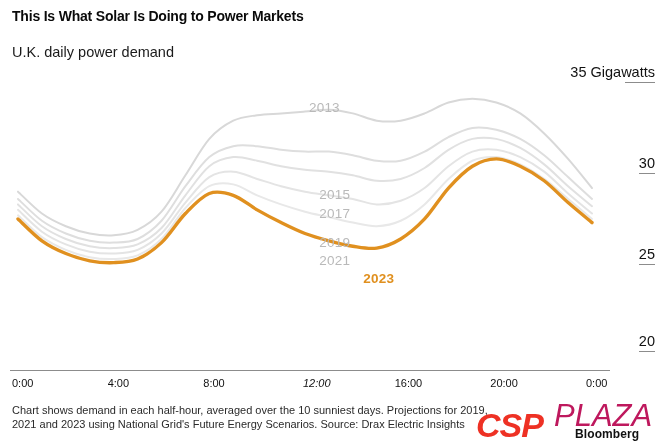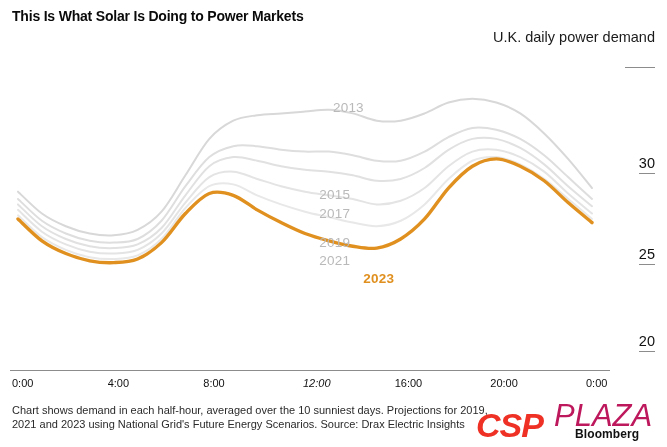--- a/index.html
+++ b/index.html
@@ -34,23 +34,22 @@
     letter-spacing: -0.2px;
     color: #0a0a0a;
     line-height: 20px;
     white-space: nowrap;
   }
   .chart-subtitle {
     font-size: 14.5px;
     font-weight: normal;
     color: #1a1a1a;
     line-height: 19px;
-    margin-top: 2px;
-    white-space: nowrap;
-    text-align: right;
+    margin-top: 17px;
+    white-space: nowrap;
   }
 
   
   .plot-wrap {
     position: absolute;
     left: 0;
     top: 60px;
     width: 667px;
     height: 310px;
   }
@@ -202,25 +201,25 @@
         <path d="M 18.00 149.86 C 21.99 153.50, 33.94 165.94, 41.92 171.70 C 49.89 177.46, 57.86 181.10, 65.83 184.44 C 73.81 187.78, 81.78 190.20, 89.75 191.72 C 97.72 193.24, 105.69 193.84, 113.67 193.54 C 121.64 193.24, 129.61 193.24, 137.58 189.90 C 145.56 186.56, 153.53 181.41, 161.50 173.52 C 169.47 165.63, 177.44 151.98, 185.42 142.58 C 193.39 133.18, 201.36 122.26, 209.33 117.10 C 217.31 111.94, 225.28 111.34, 233.25 111.64 C 241.22 111.94, 249.19 116.49, 257.17 118.92 C 265.14 121.35, 273.11 124.08, 281.08 126.20 C 289.06 128.32, 297.03 130.14, 305.00 131.66 C 312.97 133.18, 320.94 134.09, 328.92 135.30 C 336.89 136.51, 344.86 137.42, 352.83 138.94 C 360.81 140.46, 368.78 144.10, 376.75 144.40 C 384.72 144.70, 392.69 143.49, 400.67 140.76 C 408.64 138.03, 416.61 133.78, 424.58 128.02 C 432.56 122.26, 440.53 112.25, 448.50 106.18 C 456.47 100.11, 464.44 94.35, 472.42 91.62 C 480.39 88.89, 488.36 88.89, 496.33 89.80 C 504.31 90.71, 512.28 93.44, 520.25 97.08 C 528.22 100.72, 536.19 105.57, 544.17 111.64 C 552.14 117.71, 560.11 126.50, 568.08 133.48 C 576.06 140.46, 588.01 150.16, 592.00 153.50" fill="none" stroke="#e4e4e4" stroke-width="2" stroke-linecap="round" stroke-linejoin="round"></path>
         <path d="M 18.00 155.32 C 21.99 158.96, 33.94 171.40, 41.92 177.16 C 49.89 182.92, 57.86 186.56, 65.83 189.90 C 73.81 193.24, 81.78 195.66, 89.75 197.18 C 97.72 198.70, 105.69 199.30, 113.67 199.00 C 121.64 198.70, 129.61 198.70, 137.58 195.36 C 145.56 192.02, 153.53 186.87, 161.50 178.98 C 169.47 171.09, 177.44 156.84, 185.42 148.04 C 193.39 139.24, 201.36 130.14, 209.33 126.20 C 217.31 122.26, 225.28 122.86, 233.25 124.38 C 241.22 125.90, 249.19 131.96, 257.17 135.30 C 265.14 138.64, 273.11 141.67, 281.08 144.40 C 289.06 147.13, 297.03 149.56, 305.00 151.68 C 312.97 153.80, 320.94 155.32, 328.92 157.14 C 336.89 158.96, 344.86 161.08, 352.83 162.60 C 360.81 164.12, 368.78 166.54, 376.75 166.24 C 384.72 165.94, 392.69 164.42, 400.67 160.78 C 408.64 157.14, 416.61 151.38, 424.58 144.40 C 432.56 137.42, 440.53 126.20, 448.50 118.92 C 456.47 111.64, 464.44 104.36, 472.42 100.72 C 480.39 97.08, 488.36 96.47, 496.33 97.08 C 504.31 97.69, 512.28 100.72, 520.25 104.36 C 528.22 108.00, 536.19 113.16, 544.17 118.92 C 552.14 124.68, 560.11 132.27, 568.08 138.94 C 576.06 145.61, 588.01 155.62, 592.00 158.96" fill="none" stroke="#e8e8e8" stroke-width="2" stroke-linecap="round" stroke-linejoin="round"></path>
         <path d="M 18.00 158.96 C 21.99 162.60, 33.94 175.04, 41.92 180.80 C 49.89 186.56, 57.86 190.20, 65.83 193.54 C 73.81 196.88, 81.78 199.30, 89.75 200.82 C 97.72 202.34, 105.69 202.94, 113.67 202.64 C 121.64 202.34, 129.61 202.34, 137.58 199.00 C 145.56 195.66, 153.53 190.20, 161.50 182.62 C 169.47 175.04, 177.44 161.69, 185.42 153.50 C 193.39 145.31, 201.36 136.51, 209.33 133.48 C 217.31 130.45, 225.28 132.57, 233.25 135.30 C 241.22 138.03, 249.19 145.31, 257.17 149.86 C 265.14 154.41, 273.11 158.66, 281.08 162.60 C 289.06 166.54, 297.03 170.49, 305.00 173.52 C 312.97 176.55, 320.94 178.68, 328.92 180.80 C 336.89 182.92, 344.86 185.05, 352.83 186.26 C 360.81 187.47, 368.78 189.29, 376.75 188.08 C 384.72 186.87, 392.69 183.83, 400.67 178.98 C 408.64 174.13, 416.61 167.45, 424.58 158.96 C 432.56 150.47, 440.53 136.82, 448.50 128.02 C 456.47 119.22, 464.44 111.03, 472.42 106.18 C 480.39 101.33, 488.36 98.90, 496.33 98.90 C 504.31 98.90, 512.28 102.54, 520.25 106.18 C 528.22 109.82, 536.19 114.67, 544.17 120.74 C 552.14 126.81, 560.11 135.60, 568.08 142.58 C 576.06 149.56, 588.01 159.26, 592.00 162.60" fill="none" stroke="#E0901F" stroke-width="3.4" stroke-linecap="round" stroke-linejoin="round"></path>
       </svg>
   </div>
 
   <div class="y-axis" id="y-axis">
       <div class="y-tick" style="top: 274px;"><span>20</span><span class="rule"></span></div>
       <div class="y-tick" style="top: 187px;"><span>25</span><span class="rule"></span></div>
       <div class="y-tick" style="top: 96px;"><span>30</span><span class="rule"></span></div>
-      <div class="y-tick top" style="top: 5px; width: 120px; right: 12px;"><span class="rule"></span></div>
+      <div class="y-tick top" style="top: 5px; width: 120px; right: 12px;"><span>35 Gigawatts</span><span class="rule"></span></div>
     </div>
 
   <div id="series-labels">
-      <div class="series-label" style="left: 333px; top: 99.94px; text-align: right;">2013</div>
+      <div class="series-label" style="left: 309px; top: 99.94px; text-align: right;">2013</div>
       <div class="series-label" style="left: 319.35px; top: 187.3px;">2015</div>
       <div class="series-label" style="left: 319.35px; top: 205.5px;">2017</div>
       <div class="series-label" style="left: 319.35px; top: 234.62px;">2019</div>
       <div class="series-label" style="left: 319.35px; top: 252.82px;">2021</div>
       <div class="series-label current" style="left: 319.35px; top: 271.02px;">2023</div>
     </div>
 
   <div class="x-axis-line"></div>
   <div class="x-axis" id="x-axis">
       <div class="x-tick" style="left: 12px;">0:00</div>

